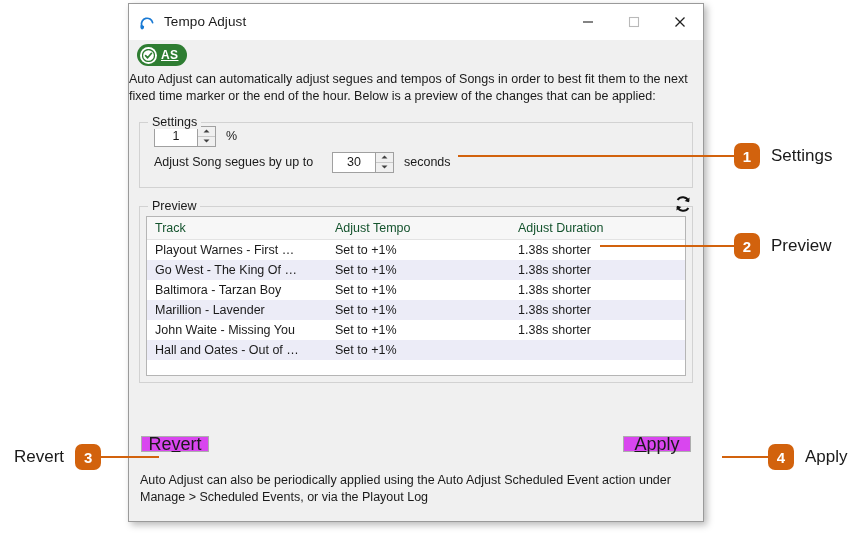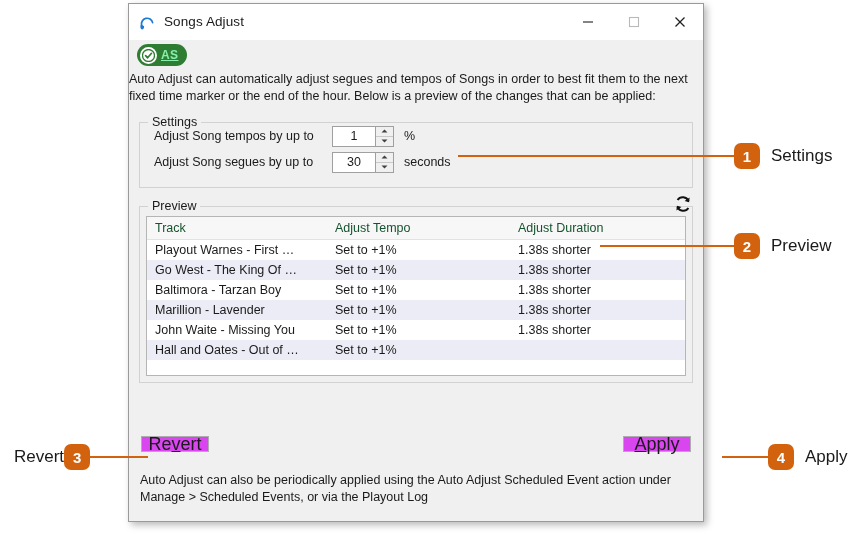--- a/index.html
+++ b/index.html
@@ -56,21 +56,21 @@
     padding:0 9px 0 3px;
     box-sizing:border-box;
   }
   .as-check{
     width:17px;height:17px;border-radius:50%;
     background:#ffffff;
     display:flex;align-items:center;justify-content:center;
     margin-right:4px;flex:0 0 auto;
   }
   .as-text{
-    color:#86efac;font-size:12px;font-weight:bold;letter-spacing:.4px;text-decoration:underline;
+    color:#ffffff;font-size:12px;font-weight:bold;letter-spacing:.4px;text-decoration:underline;
   }
 
   
   .intro{
     margin:0 12px 0 0;
     font-size:12.5px;line-height:16.5px;color:#1a1a1a;
     padding-bottom:8px;
   }
 
   
@@ -184,21 +184,21 @@
     width:26px;height:26px;border-radius:7px;
     background:#d2620d;color:#ffffff;
     font-size:15px;font-weight:bold;
     display:flex;align-items:center;justify-content:center;
     flex:0 0 auto;
   }
   .callout-label{
     font-size:17px;color:#1a1a1a;
     margin-left:11px;white-space:nowrap;
   }
-  .callout-label.left{margin-left:0;}
+  .callout-label.left{margin-left:0;margin-right:11px;}
 
   #callout-1{left:458px;top:143px;}
   #callout-1 .leader{width:276px;}
   #callout-2{left:600px;top:233px;}
   #callout-2 .leader{width:134px;}
   #callout-3{left:14px;top:444px;}
   #callout-3 .leader{width:58px;}
   #callout-4{left:722px;top:444px;}
   #callout-4 .leader{width:46px;}
 </style>
@@ -207,21 +207,21 @@
 
 <div id="dialog">
 
   <div class="titlebar">
     <div class="title-icon">
       <svg width="18" height="18" viewBox="0 0 18 18">
         <path d="M3.6 12.2 A5.6 5.6 0 0 1 14.6 9.6" fill="none" stroke="#1a7ad4" stroke-width="1.7" stroke-linecap="round"></path>
         <path d="M3.4 11.4 a1.9 2.6 0 1 0 2.7 1.9 z" fill="#1a7ad4"></path>
       </svg>
     </div>
-    <div class="title-text">Songs Adjust</div>
+    <div class="title-text">Tempo Adjust</div>
     <div class="win-btns">
       <div class="win-btn">
         <svg width="14" height="14" viewBox="0 0 14 14">
             <line x1="2" y1="7" x2="12" y2="7" stroke="#202020" stroke-width="1.1"></line>
           </svg>
       </div>
       <div class="win-btn">
         <svg width="14" height="14" viewBox="0 0 14 14">
             <rect x="2.5" y="2.5" width="9" height="9" fill="none" stroke="#b9b9b9" stroke-width="1.1"></rect>
           </svg>
@@ -246,21 +246,20 @@
       <span class="as-text">AS</span>
     </div>
   </div>
 
   <div class="intro">Auto Adjust can automatically adjust segues and tempos of Songs in order to best fit them to the next fixed time marker or the end of the hour. Below is a preview of the changes that can be applied:</div>
 
   <div class="group" id="settings-group">
     <div class="group-title">Settings</div>
 
     <div class="setting-row">
-      <div class="setting-label">Adjust Song tempos by up to</div>
       <div class="spin">
         <div class="spin-val">1</div>
         <div class="spin-btns">
           <div class="spin-up">
             <svg width="7" height="4" viewBox="0 0 7 4">
                 <path d="M3.5 0.5 L6.5 3.5 L0.5 3.5 Z" fill="#404040"></path>
               </svg>
           </div>
           <div class="spin-down">
             <svg width="7" height="4" viewBox="0 0 7 4">

